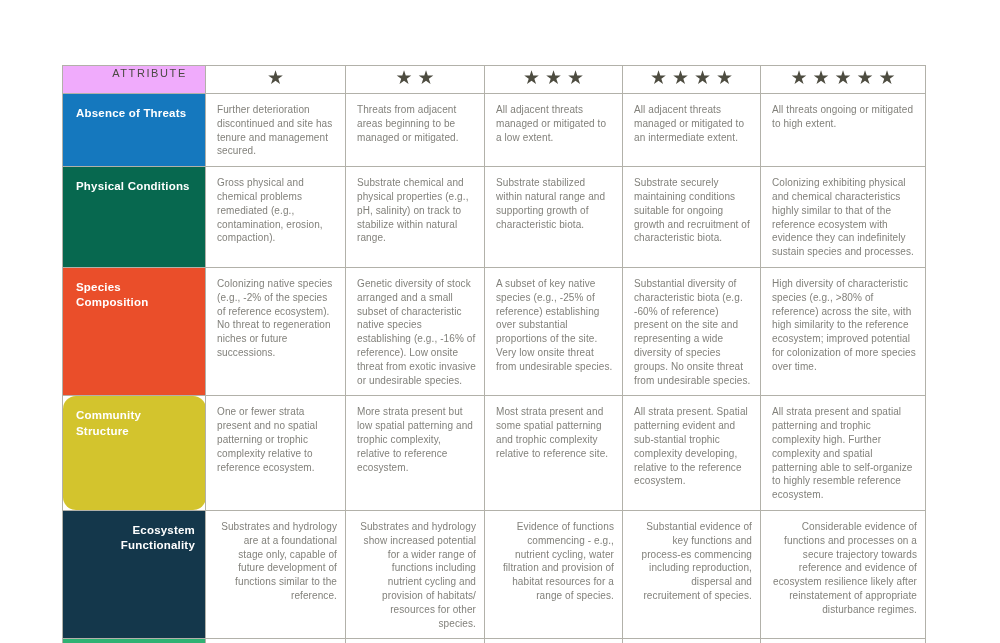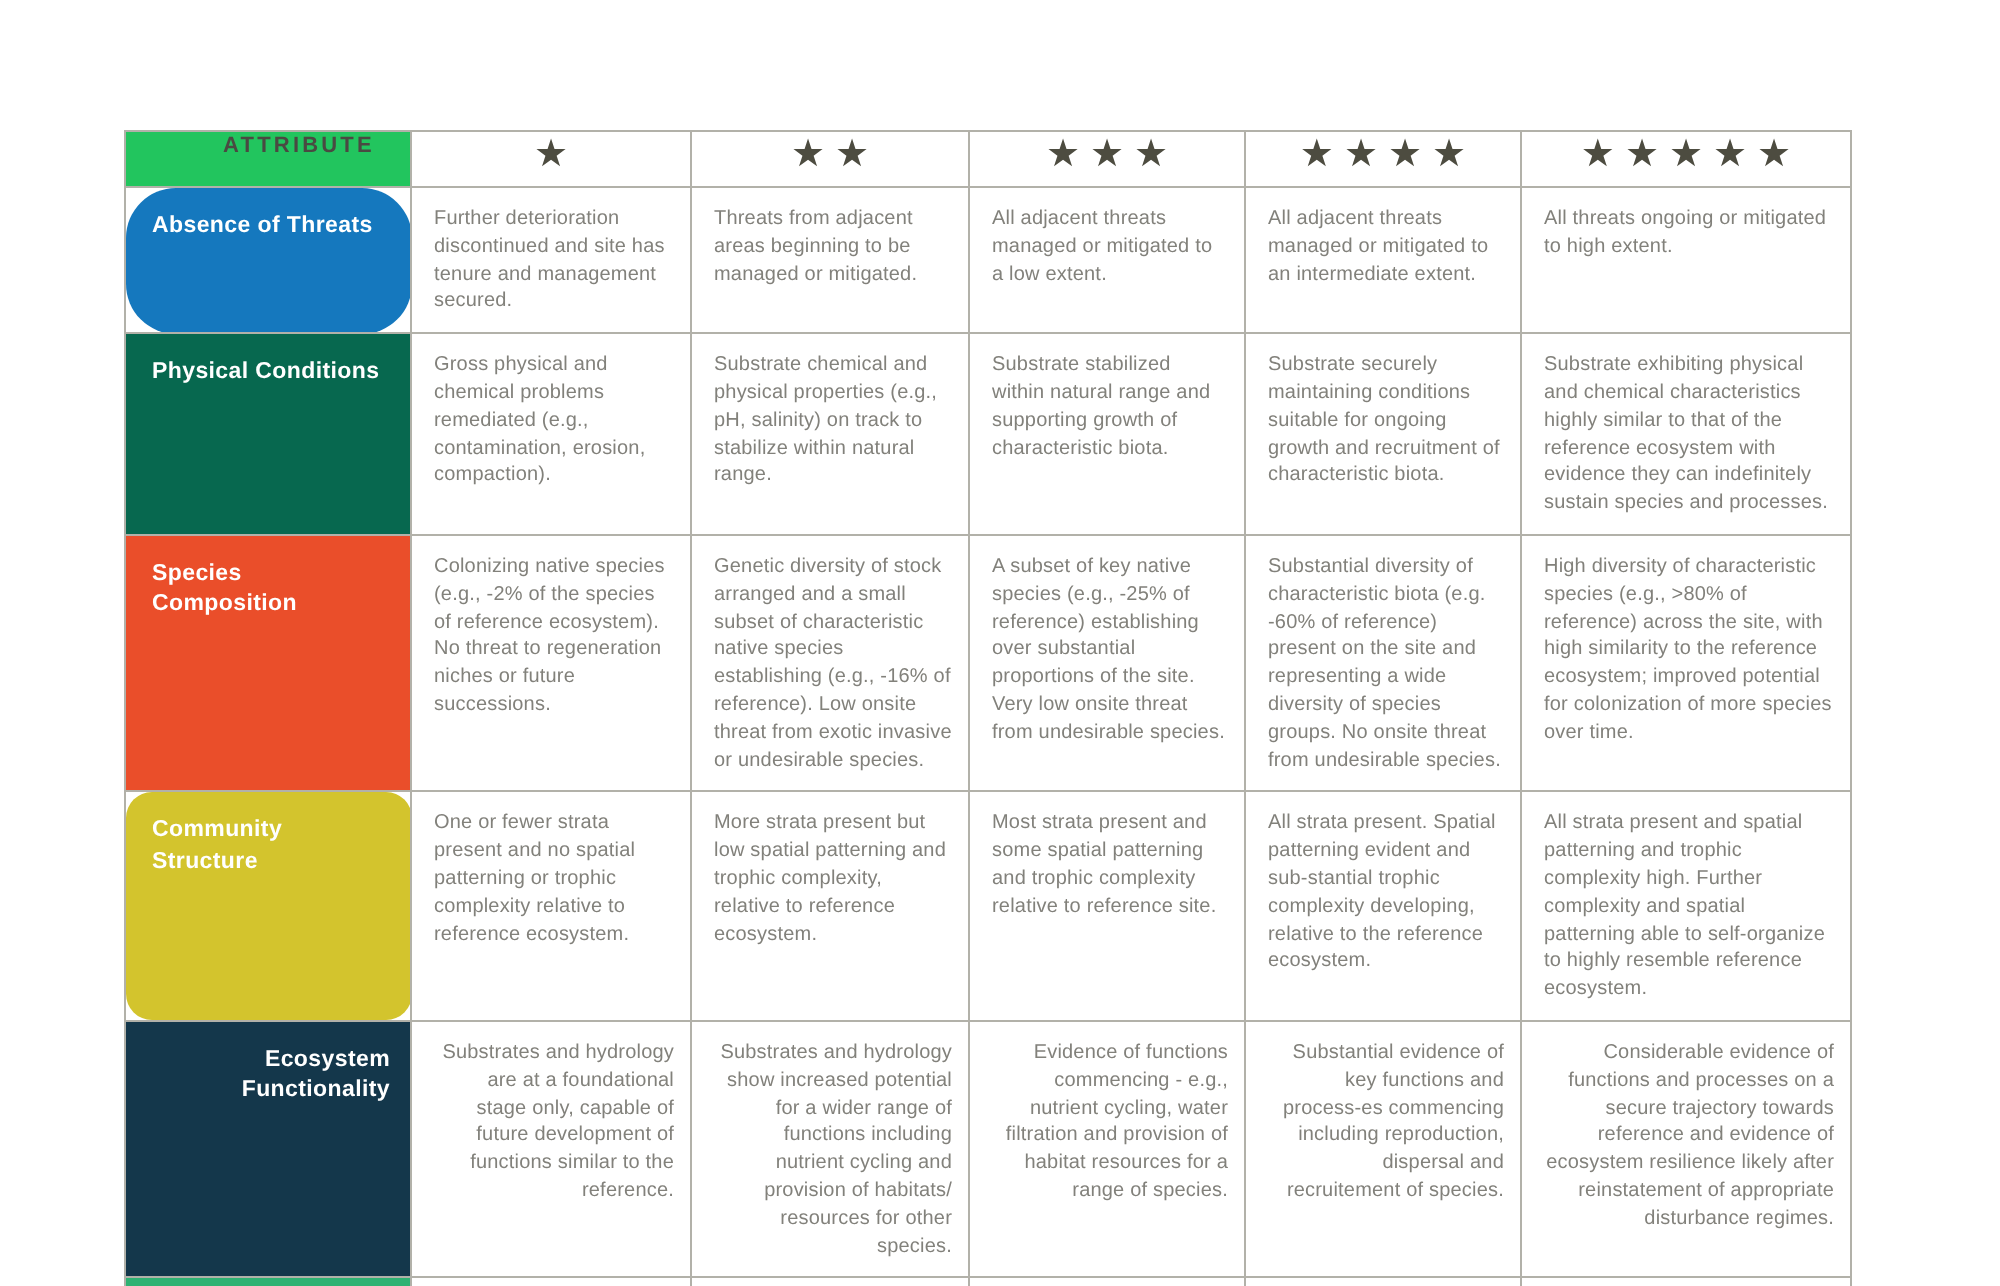--- a/index.html
+++ b/index.html
@@ -31,24 +31,24 @@
   
   col.c-attr  { width: 143px; }
   col.c-s1    { width: 140px; }
   col.c-s2    { width: 139px; }
   col.c-s3    { width: 138px; }
   col.c-s4    { width: 138px; }
   col.c-s5    { width: 165px; }
 
   tr.header-row { height: 28px; }
   th.attr-head {
-    background: #22c55e;
+    background: #f0abfc;
     color: #4a4a42;
     font-size: 11px;
-    font-weight: bold;
+    font-weight: normal;
     letter-spacing: 1.6px;
     text-align: center;
     vertical-align: middle;
     border: 1px solid #8f8e86;
     padding-left: 32px;
   }
   th.star-head {
     background: #ffffff;
     color: #4d4c40;
     font-size: 19px;
@@ -101,35 +101,35 @@
         <tr class="header-row">
       <th class="attr-head">ATTRIBUTE</th>
       <th class="star-head">★</th>
       <th class="star-head">★★</th>
       <th class="star-head">★★★</th>
       <th class="star-head">★★★★</th>
       <th class="star-head">★★★★★</th>
     </tr>
 
     <tr class="r1">
-      <td class="attr-cell" style="background-color: rgb(21, 120, 190); border-radius: 25px;">Absence of Threats</td>
+      <td class="attr-cell" style="background-color: rgb(21, 120, 190);">Absence of Threats</td>
       <td class="body-cell">Further deterioration discontinued and site has tenure and management secured.</td>
       <td class="body-cell">Threats from adjacent areas beginning to be managed or mitigated.</td>
       <td class="body-cell">All adjacent threats managed or mitigated to a low extent.</td>
       <td class="body-cell">All adjacent threats managed or mitigated to an intermediate extent.</td>
       <td class="body-cell">All threats ongoing or mitigated to high extent.</td>
     </tr>
 
     <tr class="r2">
       <td class="attr-cell" style="background-color: rgb(7, 104, 79);">Physical Conditions</td>
       <td class="body-cell">Gross physical and chemical problems remediated (e.g., contamination, erosion, compaction).</td>
       <td class="body-cell">Substrate chemical and physical properties (e.g., pH, salinity) on track to stabilize within natural range.</td>
       <td class="body-cell">Substrate stabilized within natural range and supporting growth of characteristic biota.</td>
       <td class="body-cell">Substrate securely maintaining conditions suitable for ongoing growth and recruitment of characteristic biota.</td>
-      <td class="body-cell">Substrate exhibiting physical and chemical characteristics highly similar to that of the reference ecosystem with evidence they can indefinitely sustain species and processes.</td>
+      <td class="body-cell">Colonizing exhibiting physical and chemical characteristics highly similar to that of the reference ecosystem with evidence they can indefinitely sustain species and processes.</td>
     </tr>
 
     <tr class="r3">
       <td class="attr-cell" style="background-color: rgb(234, 78, 42);">Species Composition</td>
       <td class="body-cell">Colonizing native species (e.g., -2% of the species of reference ecosystem). No threat to regeneration niches or future successions.</td>
       <td class="body-cell">Genetic diversity of stock arranged and a small subset of characteristic native species establishing (e.g., -16% of reference). Low onsite threat from exotic invasive or undesirable species.</td>
       <td class="body-cell">A subset of key native species (e.g., -25% of reference) establishing over substantial proportions of the site. Very low onsite threat from undesirable species.</td>
       <td class="body-cell">Substantial diversity of characteristic biota (e.g. -60% of reference) present on the site and representing a wide diversity of species groups. No onsite threat from undesirable species.</td>
       <td class="body-cell">High diversity of characteristic species (e.g., &gt;80% of reference) across the site, with high similarity to the reference ecosystem; improved potential for colonization of more species over time.</td>
     </tr>

